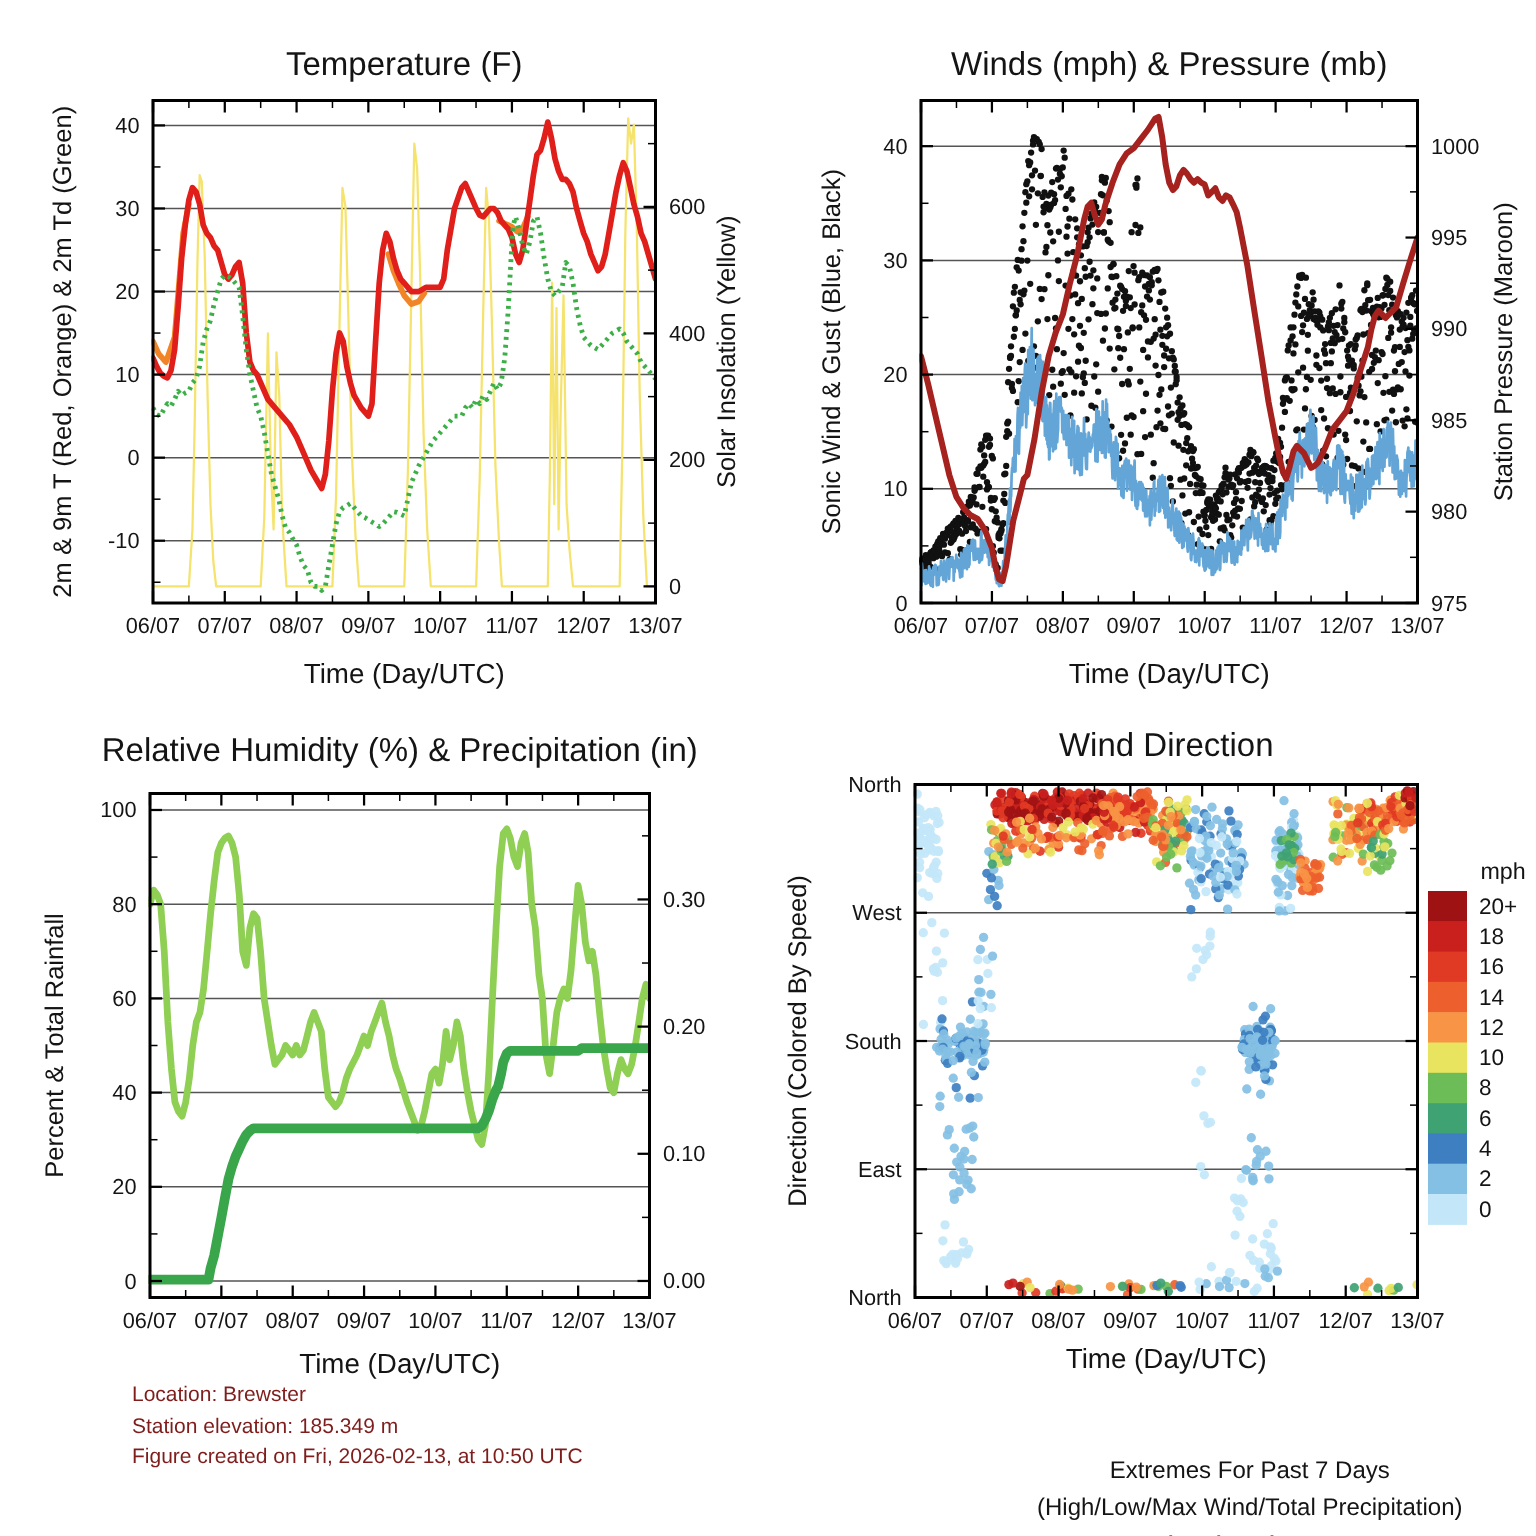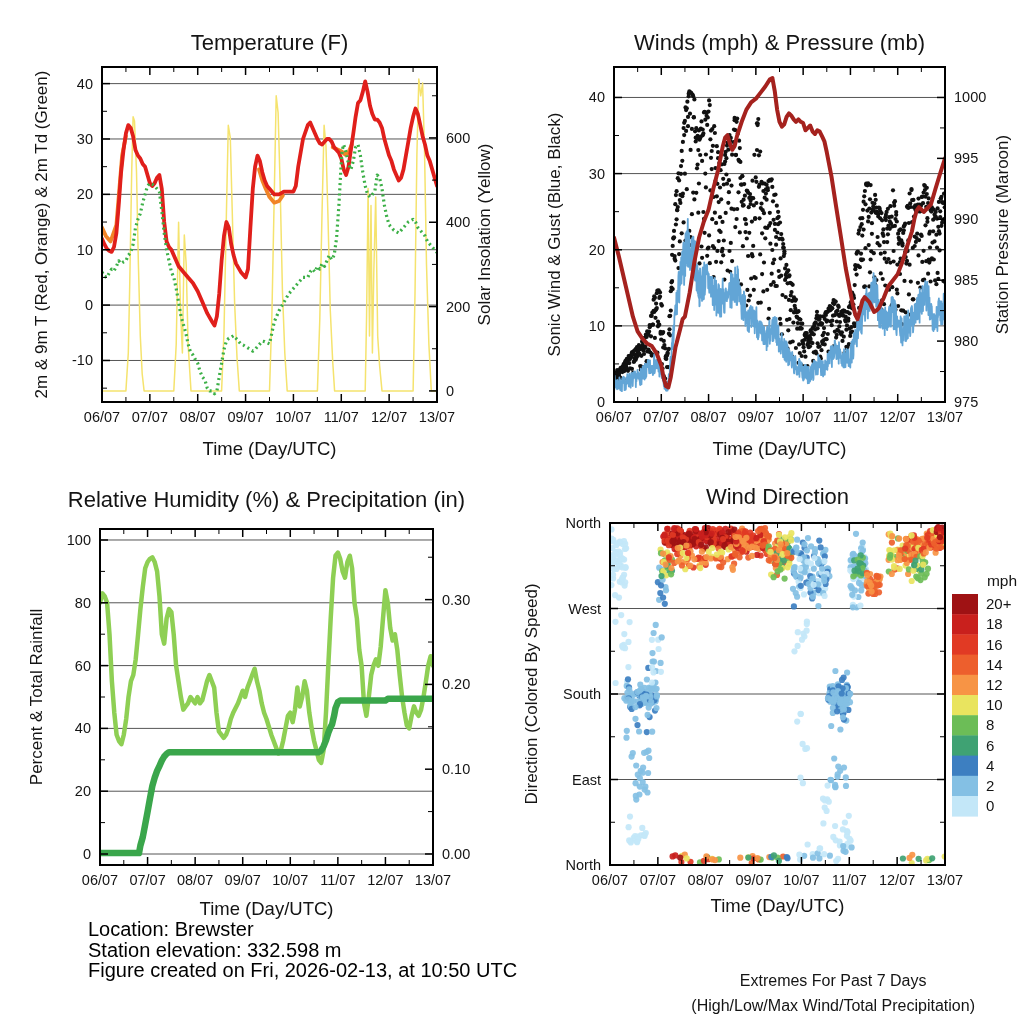--- a/index.html
+++ b/index.html
@@ -1,20 +1,20 @@
 <!DOCTYPE html>
 <html><head>
 <meta charset="utf-8">
 <style>
   html,body{margin:0;padding:0;background:#ffffff;}
   body{width:1024px;height:1024px;overflow:hidden;
        font-family:"Liberation Sans","DejaVu Sans",sans-serif;color:#111;}
   .canvas{position:relative;width:1024px;height:1024px;background:#fff;}
   #figure-svg{position:absolute;left:0;top:0;}
-  .footer{position:absolute;left:88px;top:919px;font-size:20px;line-height:20.6px;color:#000000;}
+  .footer{position:absolute;left:88px;top:919px;font-size:14px;line-height:20.6px;color:#7f1d1d;}
   .extremes{position:absolute;right:49px;top:924px;text-align:center;font-size:16px;line-height:25px;color:#141414;margin-top:44px;}
   .extremes .vals{font-weight:bold;color:#000000;padding-right:40px;text-decoration:underline;}
   text{font-family:"Liberation Sans","DejaVu Sans",sans-serif;}
 </style>
 </head>
 <body>
 
 <div class="canvas">
   <svg id="figure-svg" width="1024" height="1024" viewBox="0 0 1024 1024">
       <g>
@@ -2824,21 +2824,21 @@
         <text x="986" y="770.7" font-size="15" text-anchor="start" fill="#141414">4</text>
         <rect x="952" y="775.8" width="26" height="20.599999999999998" fill="#84c0e4"></rect>
         <text x="986" y="790.9" font-size="15" text-anchor="start" fill="#141414">2</text>
         <rect x="952" y="796" width="26" height="20.599999999999998" fill="#c3e7f8"></rect>
         <text x="986" y="811.1" font-size="15" text-anchor="start" fill="#141414">0</text>
       </g>
     </svg>
 
   <div class="footer">
     <div>Location: Brewster</div>
-    <div>Station elevation: 332.598 m</div>
+    <div>Station elevation: 185.349 m</div>
     <div>Figure created on Fri, 2026-02-13, at 10:50 UTC</div>
   </div>
 
   <div class="extremes">
     <div>Extremes For Past 7 Days</div>
     <div>(High/Low/Max Wind/Total Precipitation)</div>
     <div class="vals">40.4/-3.7/22.7/0.18</div>
   </div>
 </div>
 

